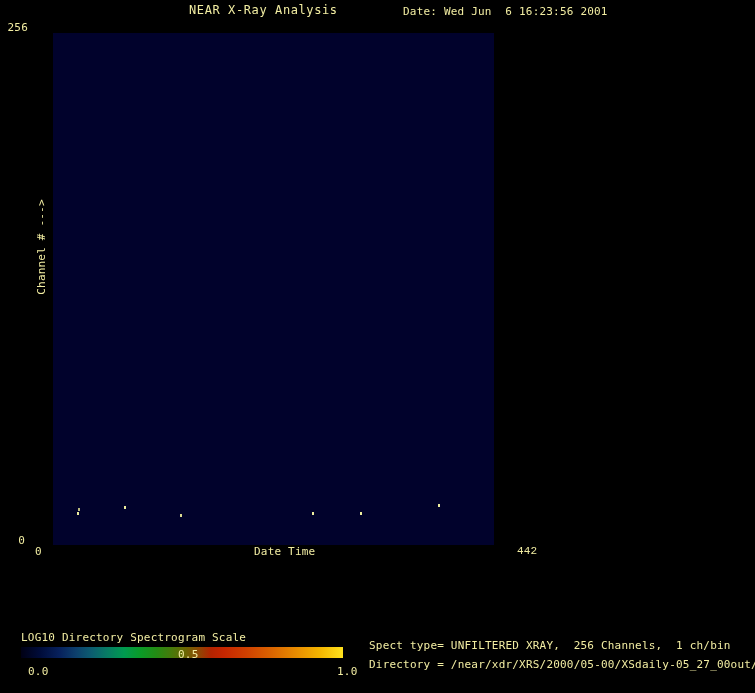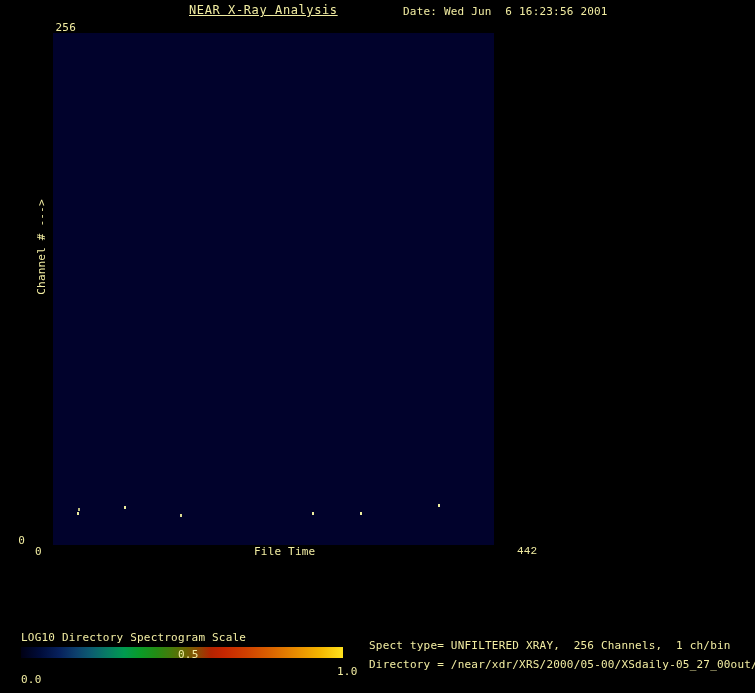--- a/index.html
+++ b/index.html
@@ -11,47 +11,47 @@
     position: relative;
   }
   .txt {
     position: absolute;
     color: #f2eda2;
     font-size: 11px;
     line-height: 13px;
     white-space: pre;
     letter-spacing: 0.2px;
   }
-  .title { font-size: 12px; letter-spacing: 0.6px; text-decoration: underline; }
+  .title { font-size: 12px; letter-spacing: 0.6px; }
   #plot-area {
     position: absolute;
     left: 53px; top: 33px;
     width: 441px; height: 512px;
     background: #01022c;
   }
   .spec-point { position: absolute; width: 2px; height: 3px; }
   #ylabel-rot {
     position: absolute;
     left: -29px; top: 240px;
     width: 142px; height: 14px;
     text-align: center;
     transform: rotate(-90deg);
   }
-  #ymax-label { left: 6px; top: 21px; width: 22px; text-align: right; margin-left: 48px; }
+  #ymax-label { left: 6px; top: 21px; width: 22px; text-align: right; }
   #ymin-label { left: 6px; top: 534px; width: 19px; text-align: right; }
   #xmin-label  { left: 35px;  top: 545px; }
   #xaxis-label { left: 254px; top: 545px; }
   #xmax-label  { left: 517px; top: 545px; font-family: Liberation Mono, monospace; }
   #colorbar-title { left: 21px; top: 631px; }
   #colorbar {
     position: absolute;
     left: 21px; top: 647px;
     width: 322px; height: 11px;
   }
-  #cb-tick-0 { left: 21px;  top: 665px; margin-top: 8px; }
+  #cb-tick-0 { left: 28px;  top: 665px; }
   #cb-tick-1 { left: 178px; top: 648px; }
   #cb-tick-2 { left: 337px; top: 665px; }
   #spect-line { left: 369px; top: 639px; }
   #dir-line   { left: 369px; top: 658px; }
 </style>
 </head>
 <body style="background: rgb(0, 0, 0);">
 
 <div class="txt title" style="left: 189px; top: 4px; color: rgb(242, 237, 162);">NEAR X-Ray Analysis</div>
 <div class="txt" style="left: 403px; top: 5px; color: rgb(242, 237, 162);">Date: Wed Jun  6 16:23:56 2001</div>
@@ -64,21 +64,21 @@
     <div class="spec-point" style="left: 25px; top: 475px; background: rgb(185, 185, 126);"></div>
     <div class="spec-point" style="left: 24px; top: 479px; background: rgb(237, 237, 159);"></div>
     <div class="spec-point" style="left: 71px; top: 473px; background: rgb(237, 237, 159);"></div>
     <div class="spec-point" style="left: 127px; top: 481px; background: rgb(217, 217, 146);"></div>
     <div class="spec-point" style="left: 259px; top: 479px; background: rgb(237, 237, 159);"></div>
     <div class="spec-point" style="left: 307px; top: 479px; background: rgb(237, 237, 159);"></div>
     <div class="spec-point" style="left: 385px; top: 471px; background: rgb(237, 237, 159);"></div>
   </div>
 
 <div class="txt" id="xmin-label" style="color: rgb(242, 237, 162);">0</div>
-<div class="txt" id="xaxis-label" style="color: rgb(242, 237, 162);">File Time</div>
+<div class="txt" id="xaxis-label" style="color: rgb(242, 237, 162);">Date Time</div>
 <div class="txt" id="xmax-label" style="color: rgb(242, 237, 162);">442</div>
 
 <div class="txt" id="colorbar-title" style="color: rgb(242, 237, 162);">LOG10 Directory Spectrogram Scale</div>
 <div id="colorbar" style="background: linear-gradient(to right, rgb(0, 0, 20) 0%, rgb(0, 12, 58) 6%, rgb(7, 33, 92) 12%, rgb(13, 63, 108) 17%, rgb(12, 94, 112) 22%, rgb(7, 125, 99) 27%, rgb(0, 154, 80) 32%, rgb(10, 155, 40) 37%, rgb(35, 140, 20) 42%, rgb(73, 121, 10) 47%, rgb(106, 103, 2) 51%, rgb(140, 74, 4) 55%, rgb(179, 35, 0) 59%, rgb(198, 38, 0) 63%, rgb(207, 64, 0) 70%, rgb(218, 101, 0) 78%, rgb(233, 143, 0) 86%, rgb(244, 182, 0) 93%, rgb(255, 226, 30) 100%);"></div>
 <div class="txt" id="cb-tick-0" style="color: rgb(242, 237, 162);">0.0</div>
 <div class="txt" id="cb-tick-1" style="color: rgb(242, 237, 162);">0.5</div>
 <div class="txt" id="cb-tick-2" style="color: rgb(242, 237, 162);">1.0</div>
 
 <div class="txt" id="spect-line" style="color: rgb(242, 237, 162); text-align: right;">Spect type= UNFILTERED XRAY,  256 Channels,  1 ch/bin</div>
 <div class="txt" id="dir-line" style="color: rgb(242, 237, 162);">Directory = /near/xdr/XRS/2000/05-00/XSdaily-05_27_00out/</div>

